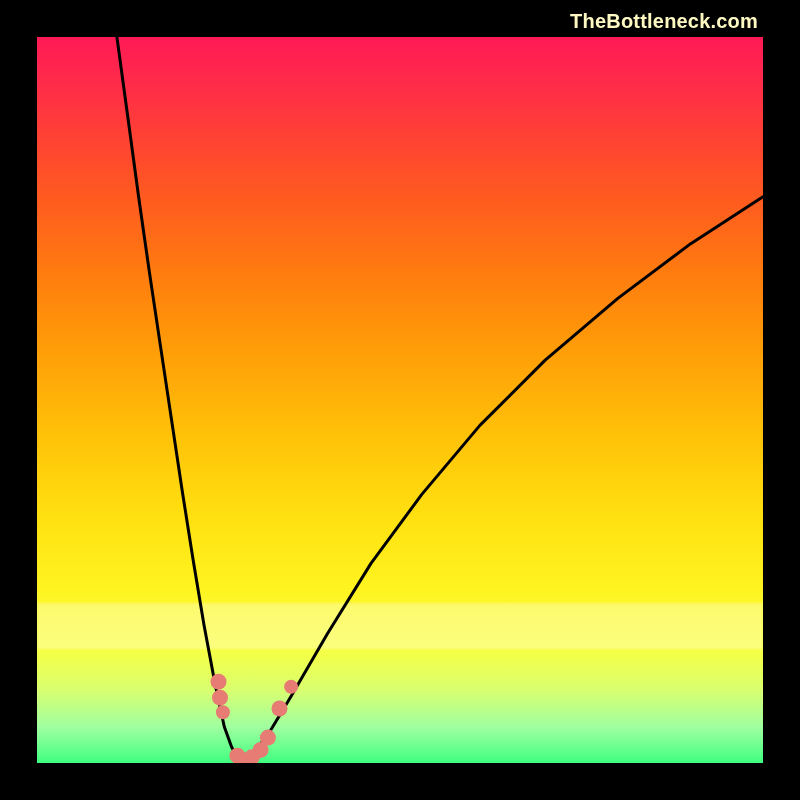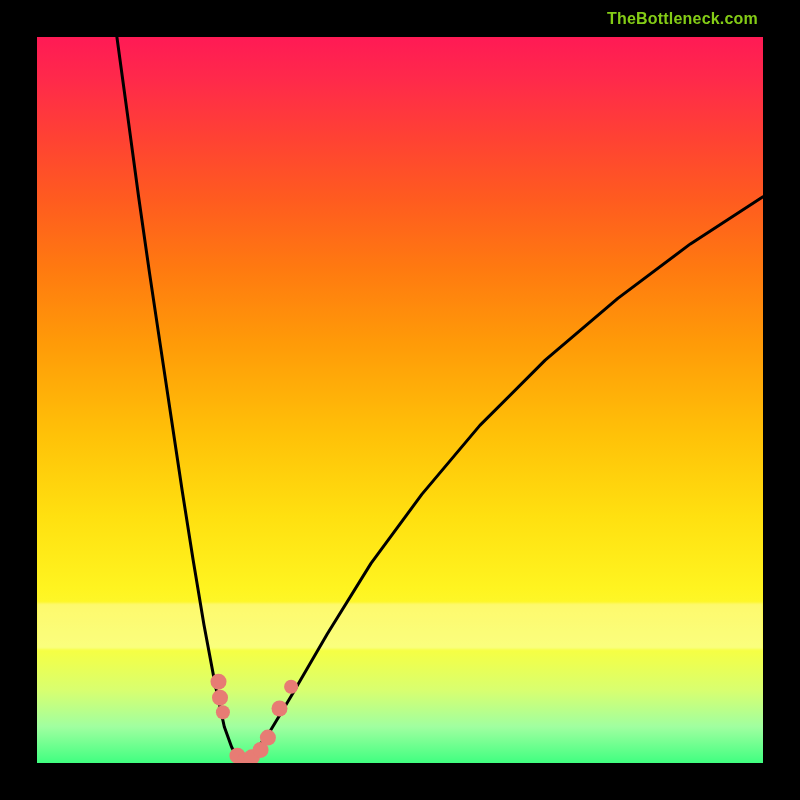--- a/index.html
+++ b/index.html
@@ -54,22 +54,22 @@
     top: 566px;
     background: rgba(255,255,255,0.32);
     filter: blur(1px);
   }
   .watermark {
     position: absolute;
     top: 10px;
     right: 42px;
     font-family: Arial, Helvetica, sans-serif;
     font-weight: 700;
-    font-size: 16px;
-    color: #84cc16;
+    font-size: 20px;
+    color: #fef9c3;
     letter-spacing: 0.2px;
     user-select: none;
   }
   svg.curve {
     position: absolute;
     inset: 0;
     width: 726px;
     height: 726px;
   }
   .curve-path {

